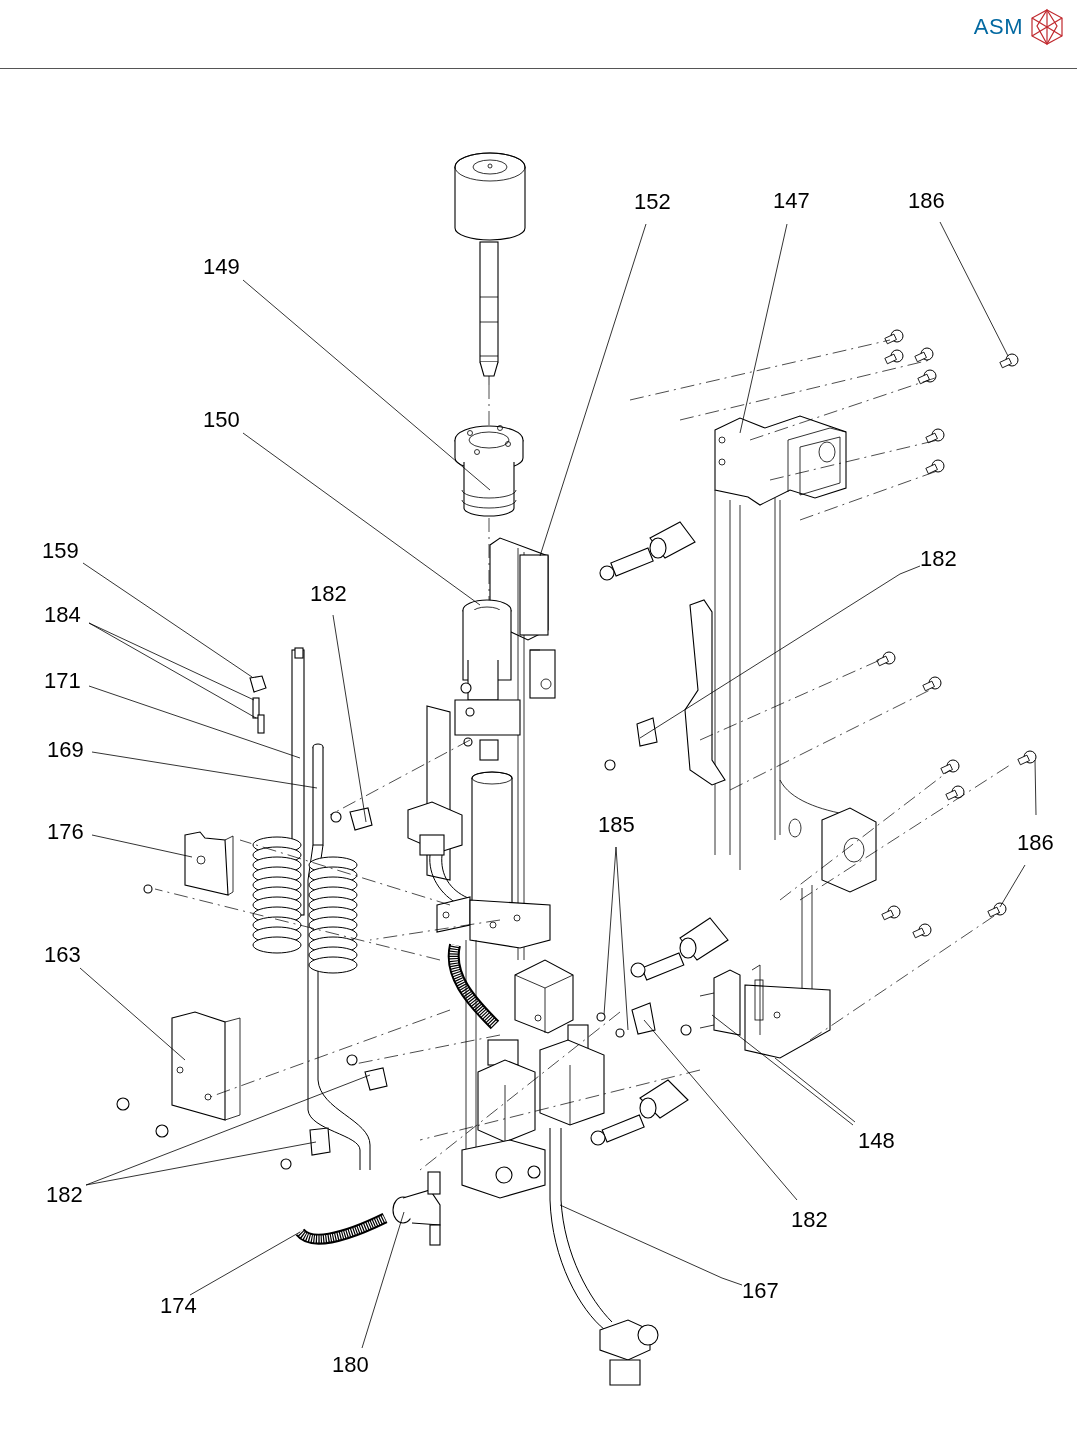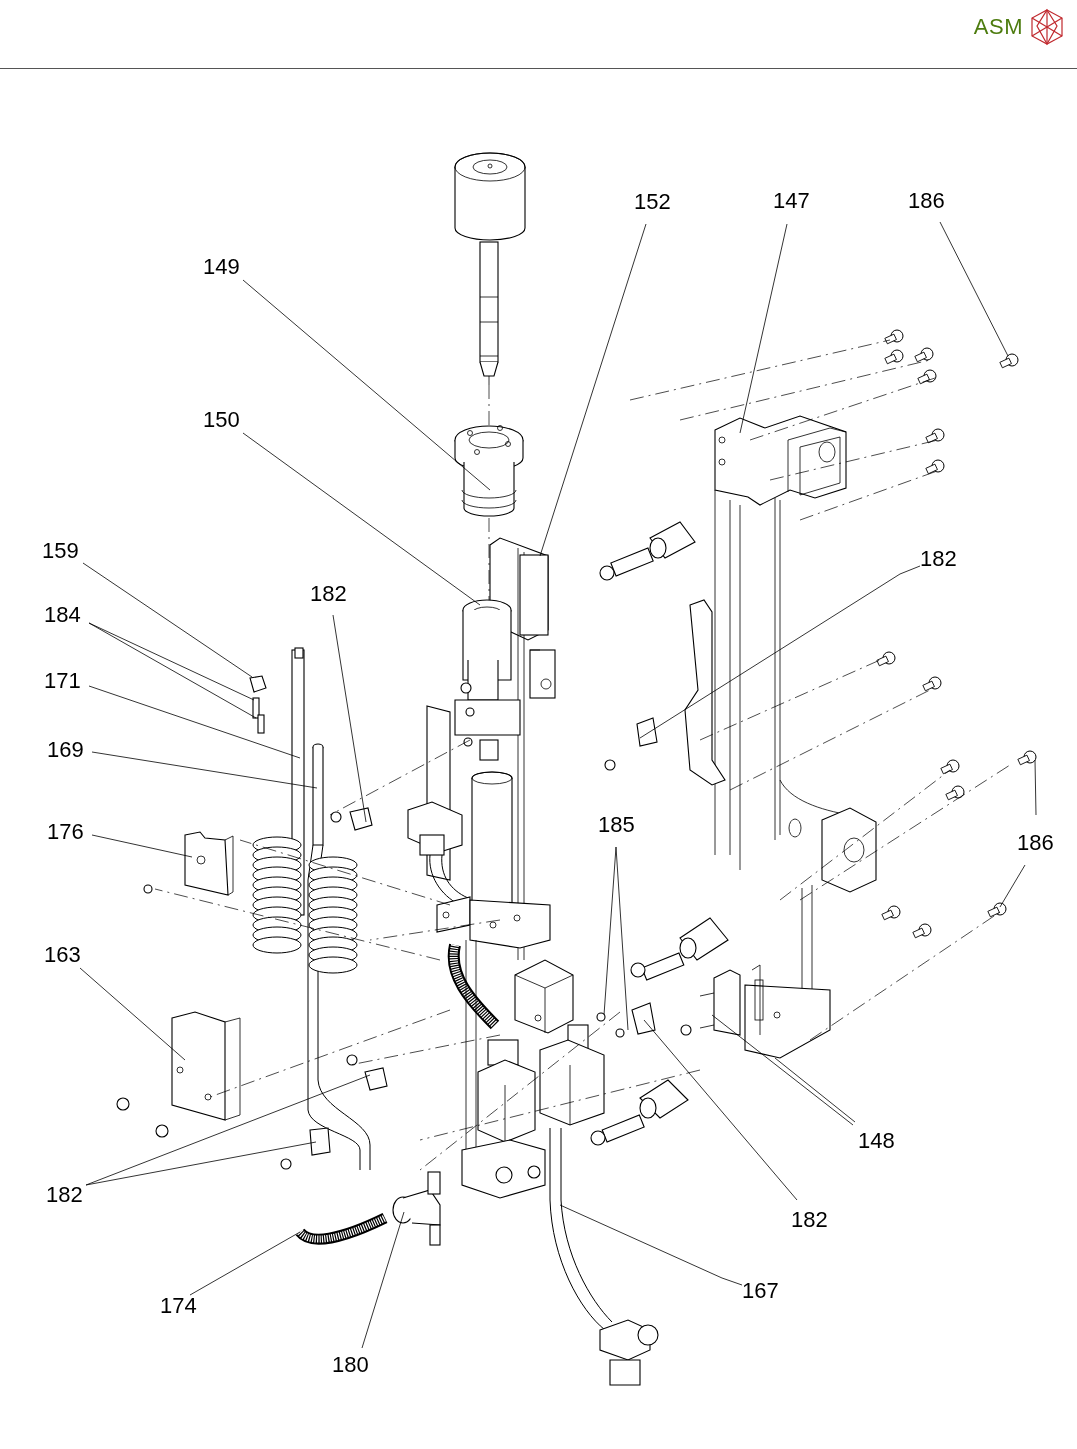--- a/index.html
+++ b/index.html
@@ -1,20 +1,20 @@
 <!DOCTYPE html>
 <html><head>
 <meta charset="utf-8">
 <style>
   html, body { margin: 0; padding: 0; background: #ffffff; }
   body { width: 1077px; height: 1449px; position: relative; overflow: hidden;
          font-family: "Liberation Sans", sans-serif; color: #000; }
   .header { position: absolute; left: 0; top: 0; width: 1077px; height: 70px; }
   .brand { position: absolute; right: 12px; top: 8px; display: flex; align-items: center; gap: 6px; }
-  .brand-text { font-size: 22px; letter-spacing: 0.5px; color: #4d7c0f; font-family: "Liberation Sans", sans-serif; }
+  .brand-text { font-size: 22px; letter-spacing: 0.5px; color: #0369a1; font-family: "Liberation Sans", sans-serif; }
   .rule { position: absolute; left: 0; top: 68px; width: 1077px; height: 0; border-top: 1.5px solid #555; }
   .drawing { position: absolute; left: 0; top: 0; }
   .callout { font-family: "Liberation Sans", sans-serif; font-size: 22px; fill: #000; }
   .leader { stroke: #000; stroke-width: 0.8; fill: none; }
   .part { stroke: #000; stroke-width: 1.1; fill: #fff; }
   .partthin { stroke: #000; stroke-width: 0.8; fill: none; }
   .axis { stroke: #000; stroke-width: 0.7; fill: none; stroke-dasharray: 14 5 2 5; }
   .hose { stroke: #000; stroke-width: 1; fill: none; }
 </style>
 </head>

